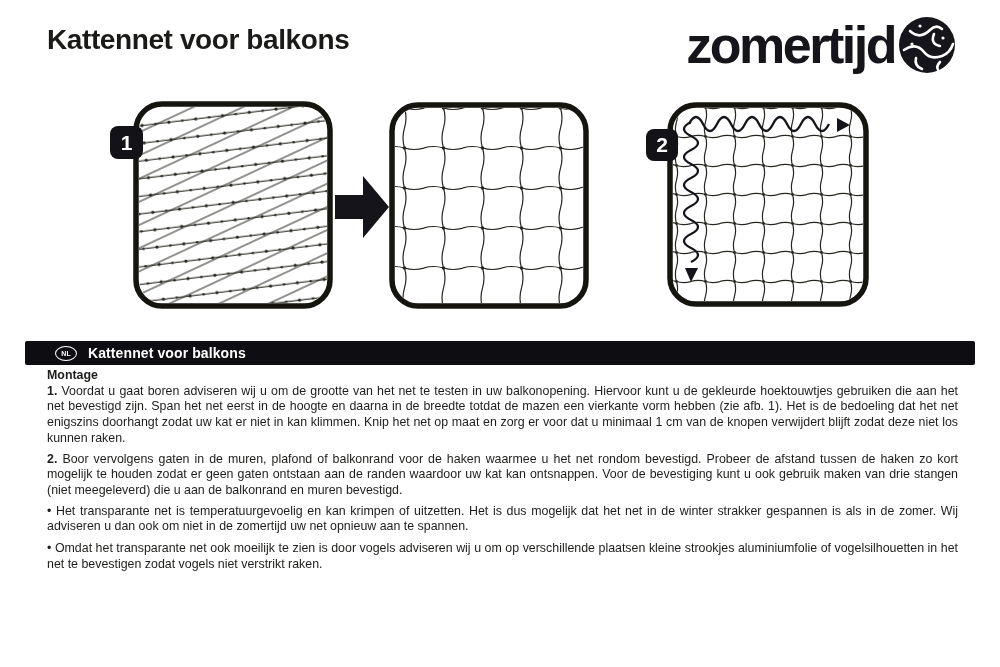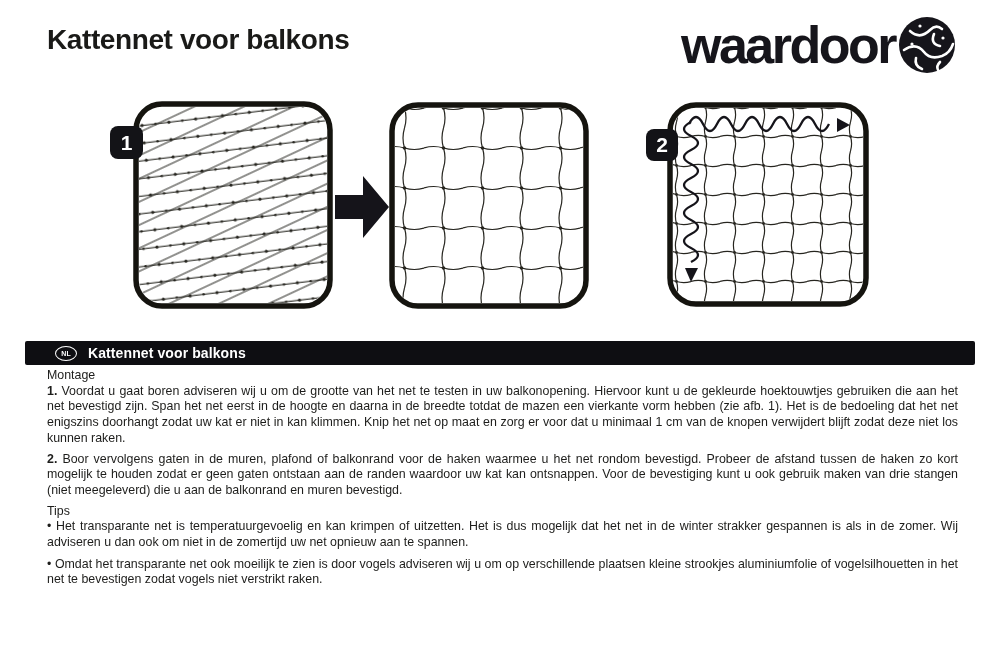--- a/index.html
+++ b/index.html
@@ -40,30 +40,30 @@
   .body-text{
     position:absolute;left:47px;top:368px;width:911px;
     font-size:12.4px;line-height:15.7px;text-align:justify;color:#1d1d1b;
   }
   .body-text p{margin:0;}
   .mb14{margin-bottom:14px !important;}
   .mb9{margin-bottom:9px !important;}
   .mb6{margin-bottom:6px !important;}
   .mb5{margin-bottom:5px !important;}
   .mb4{margin-bottom:4px !important;}
-  .heading{font-weight:normal;}
+  .heading{font-weight:bold;}
   .stepnum{font-weight:bold;}
 </style>
 </head>
 <body>
 
 <h1 class="page-title">Kattennet voor balkons</h1>
 
 <div class="brand">
-  <span class="brand-text">waardoor</span>
+  <span class="brand-text">zomertijd</span>
   <svg width="62" height="62" viewBox="0 0 62 62" aria-hidden="true">
     <circle cx="31" cy="31" r="28" fill="#16151b"></circle>
     <g stroke="#ffffff" stroke-width="2.6" fill="none" stroke-linecap="round">
       <path d="M8,36 Q20,28 28,38 Q34,46 46,42 Q54,39 57,30"></path>
       <path d="M14,17 Q24,26 34,16 Q40,10 46,15"></path>
       <path d="M38,20 Q34,30 44,32"></path>
       <path d="M20,44 Q18,52 26,55"></path>
       <path d="M44,48 Q40,52 42,56"></path>
     </g>
     <circle cx="24" cy="12" r="1.6" fill="#ffffff"></circle>
@@ -152,16 +152,15 @@
   <span class="bar-title">Kattennet voor balkons</span>
 </div>
 
 <div class="body-text">
 
   <p class="heading">Montage</p>
 
   <p class="mb5"><span class="stepnum">1.</span> <span>Voordat u gaat boren adviseren wij u om de grootte van het net te testen in uw balkonopening. Hiervoor kunt u de gekleurde hoektouwtjes gebruiken die aan het net bevestigd zijn. Span het net eerst in de hoogte en daarna in de breedte totdat de mazen een vierkante vorm hebben (zie afb. 1). Het is de bedoeling dat het net enigszins doorhangt zodat uw kat er niet in kan klimmen. Knip het net op maat en zorg er voor dat u minimaal 1 cm van de knopen verwijdert blijft zodat deze niet los kunnen raken.</span></p>
   <p class="mb5"><span class="stepnum">2.</span> <span>Boor vervolgens gaten in de muren, plafond of balkonrand voor de haken waarmee u het net rondom bevestigd. Probeer de afstand tussen de haken zo kort mogelijk te houden zodat er geen gaten ontstaan aan de randen waardoor uw kat kan ontsnappen. Voor de bevestiging kunt u ook gebruik maken van drie stangen (niet meegeleverd) die u aan de balkonrand en muren bevestigd.</span></p>
 
-  <p class="heading">Tips</p>
   <p class="mb6"><span>•</span> <span>Het transparante net is temperatuurgevoelig en kan krimpen of uitzetten. Het is dus mogelijk dat het net in de winter strakker gespannen is als in de zomer. Wij adviseren u dan ook om niet in de zomertijd uw net opnieuw aan te spannen.</span></p>
   <p><span>•</span> <span>Omdat het transparante net ook moeilijk te zien is door vogels adviseren wij u om op verschillende plaatsen kleine strookjes aluminiumfolie of vogelsilhouetten in het net te bevestigen zodat vogels niet verstrikt raken.</span></p>
 </div>
 
 </body></html>

